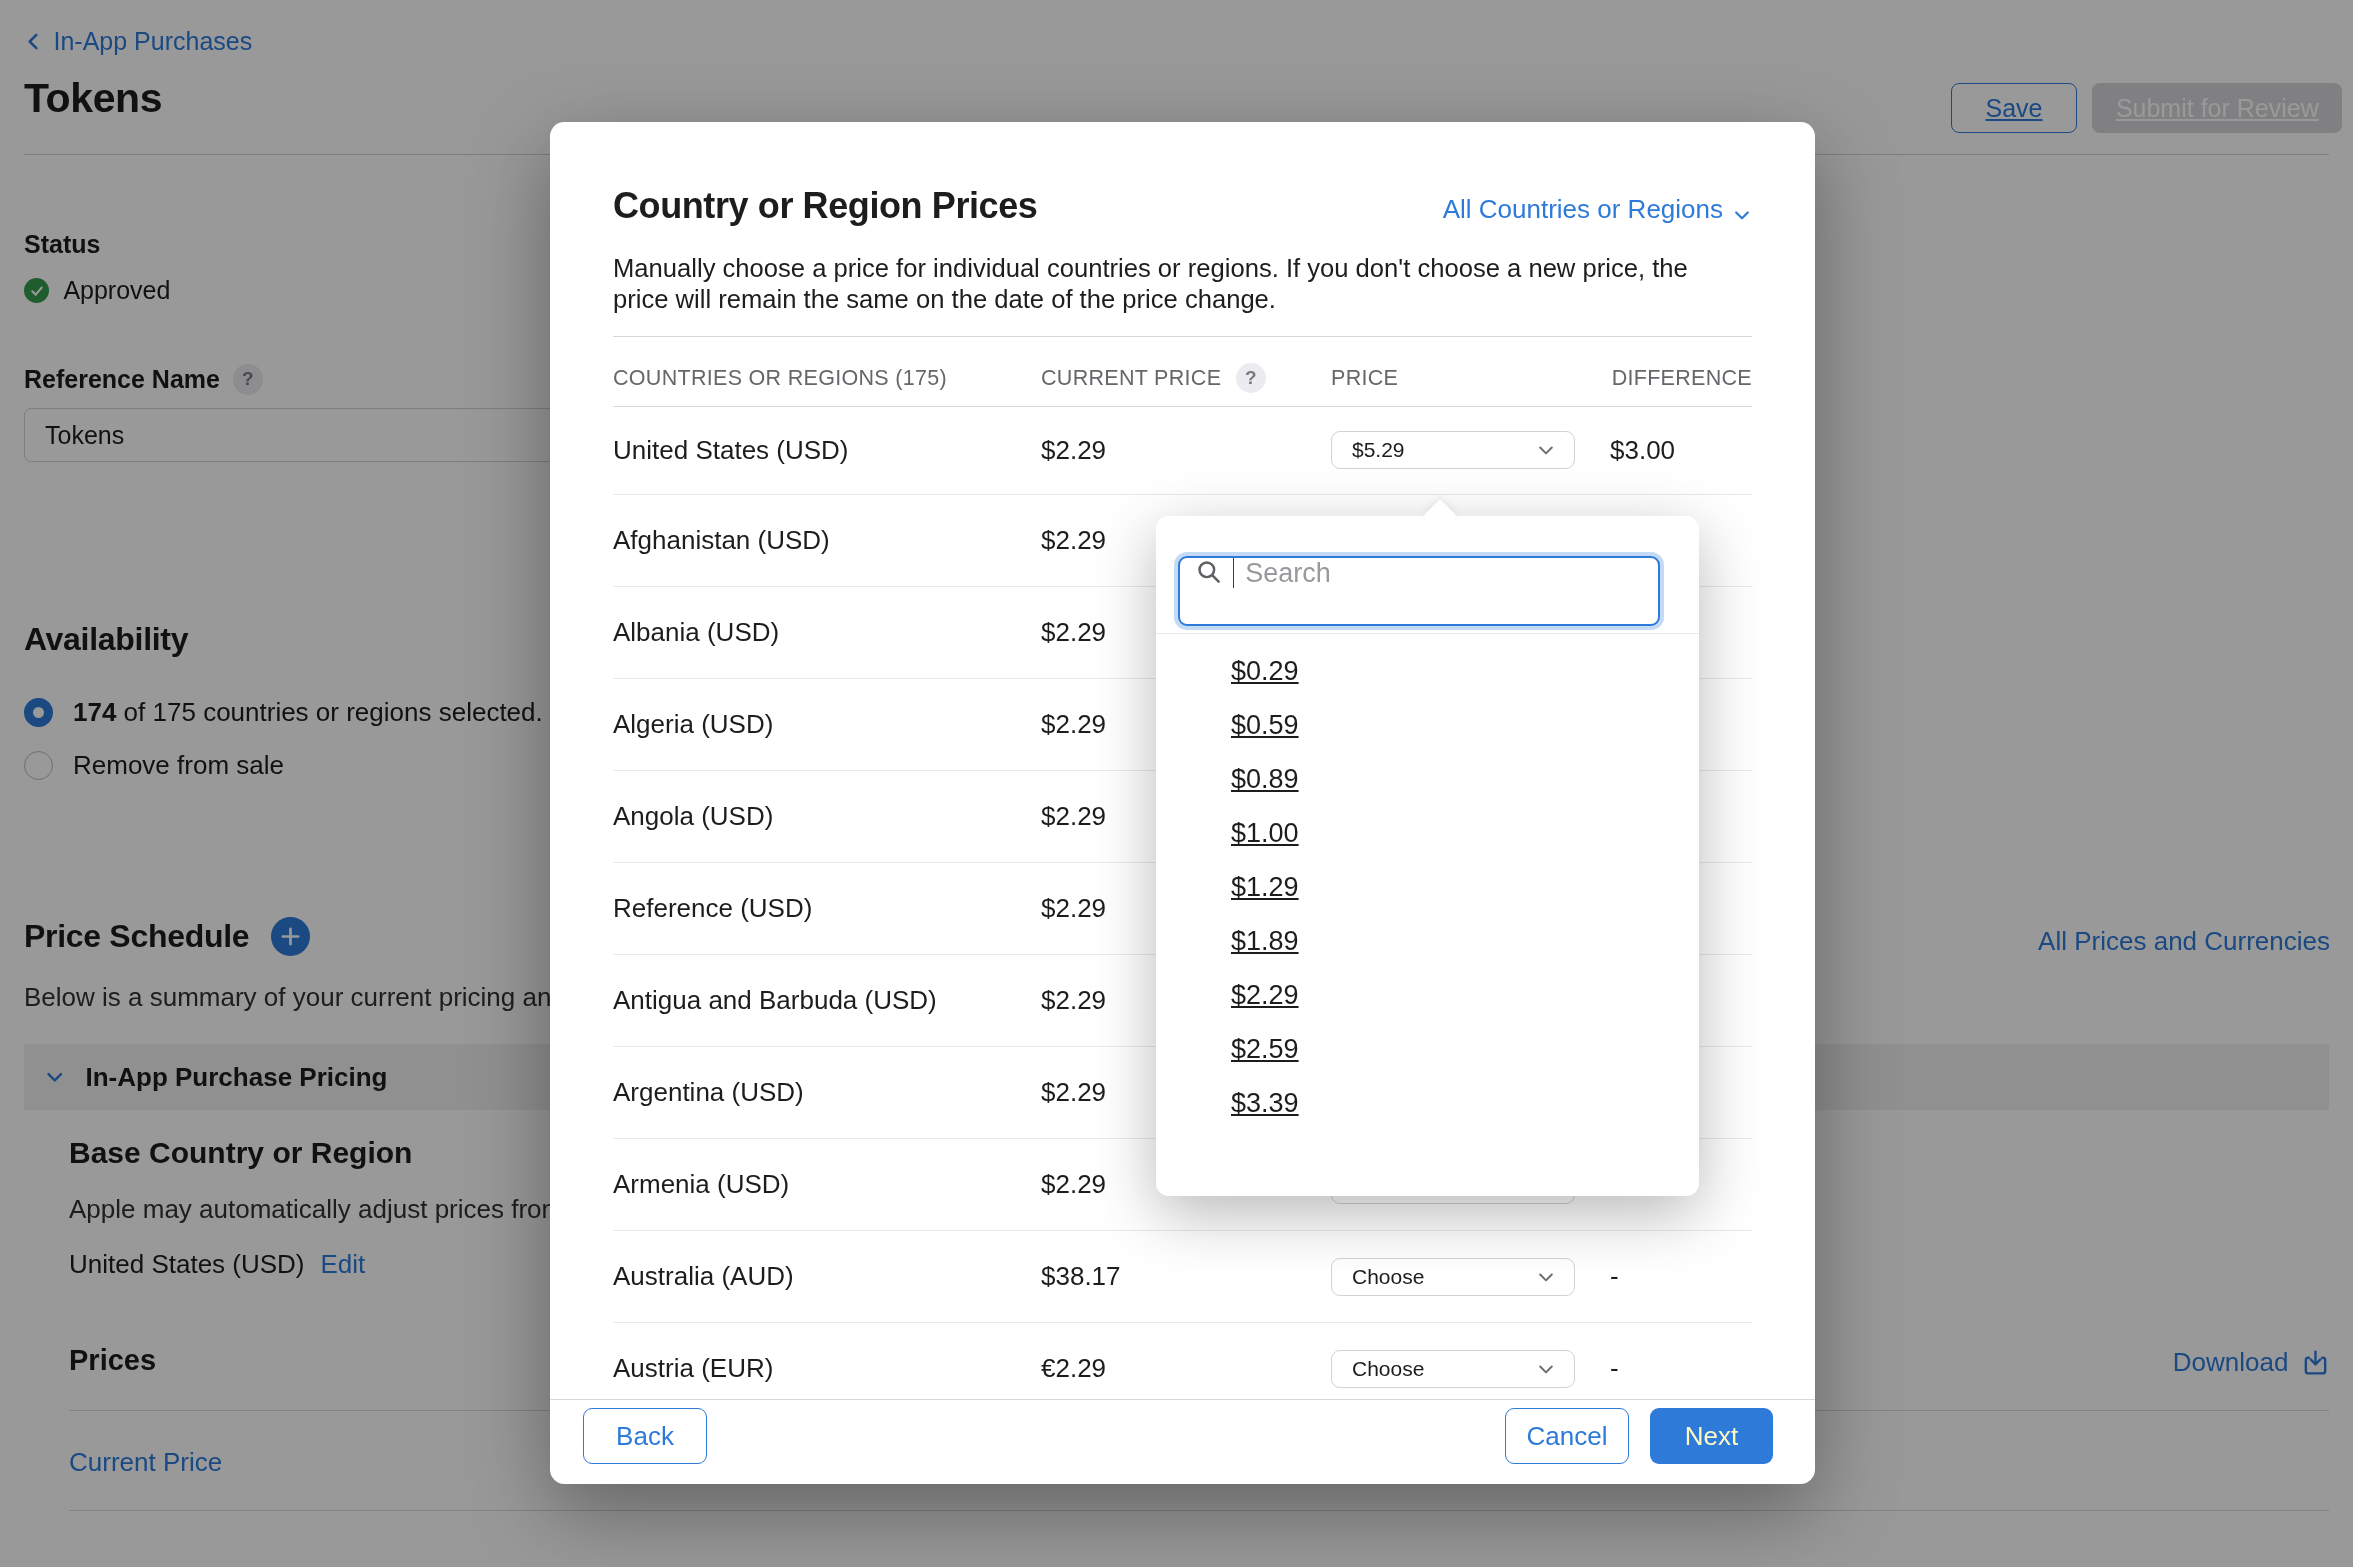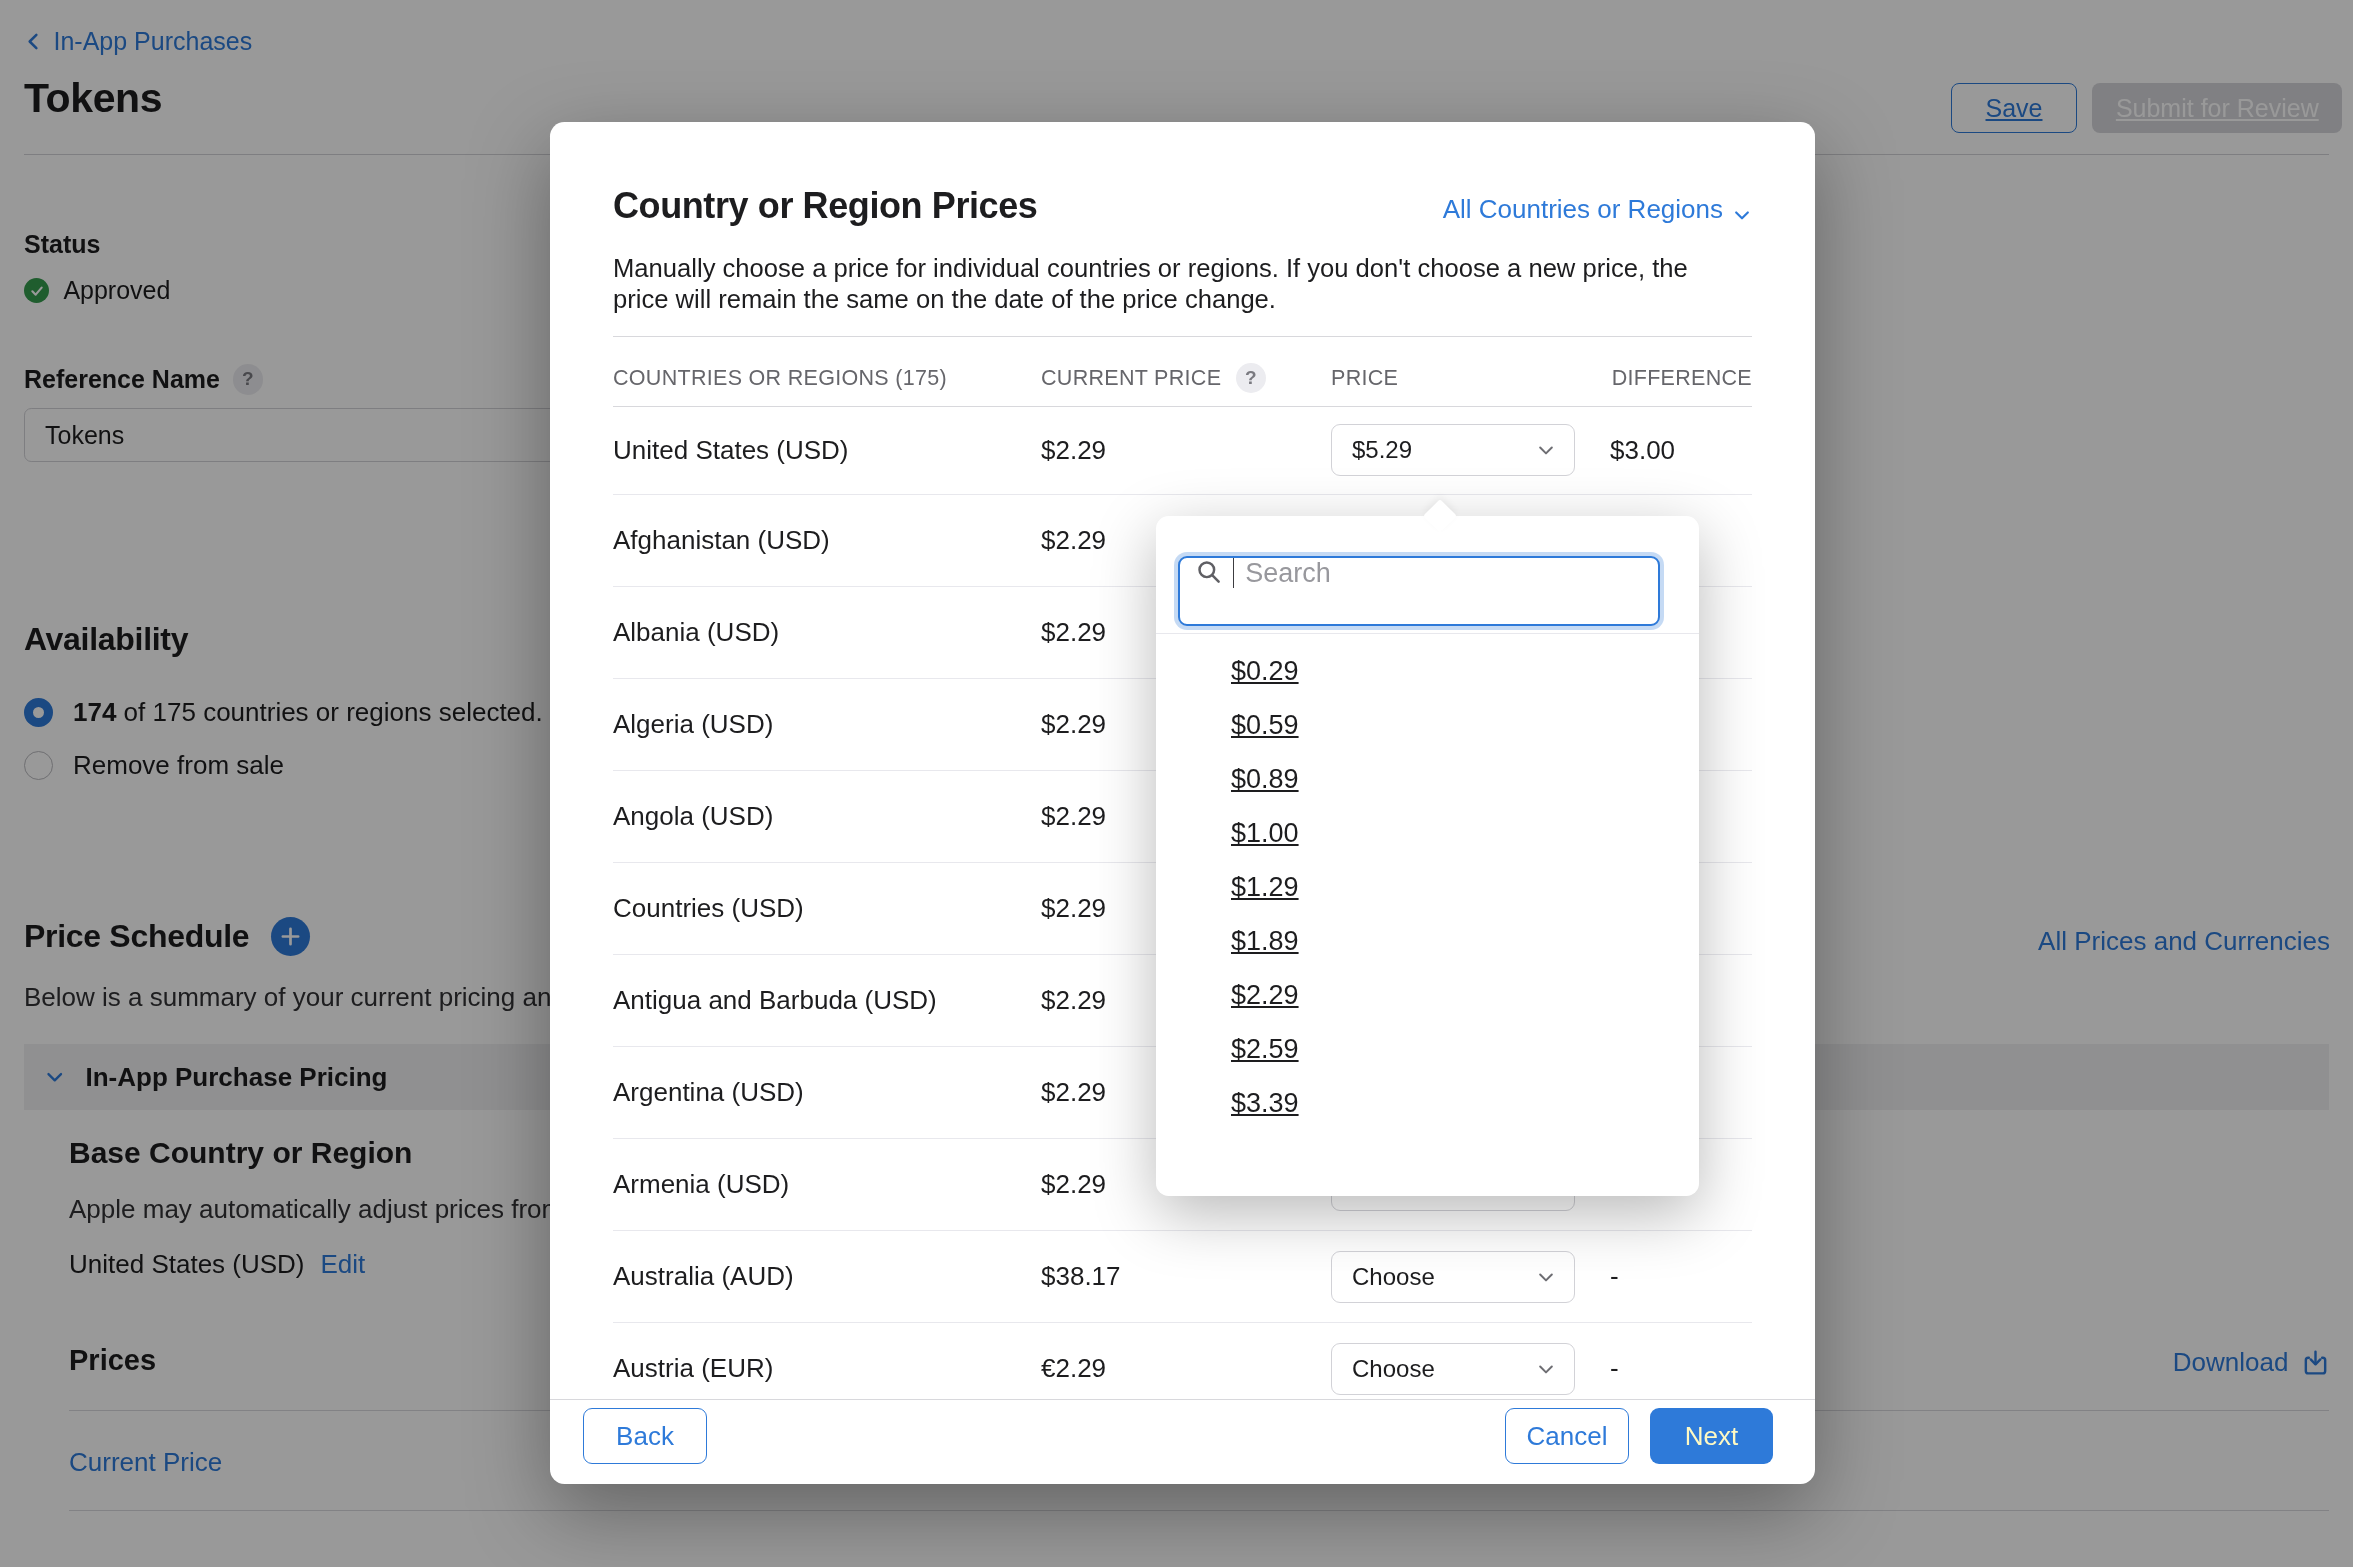--- a/index.html
+++ b/index.html
@@ -66,23 +66,23 @@
   .m-div { left:63px; width:1139px; height:0.9px; background:#d8d8dc; }
   .m-header { left:63px; top:228px; width:1139px; height:56px; display:grid;
     grid-template-columns:428px 290px 279px 142px; align-items:center;
     font-size:21.5px; color:#66666b; letter-spacing:0.3px; }
   .m-header .hcell { display:flex; align-items:center; gap:14.4px; }
   .m-header .right { justify-content:flex-end; }
   .rows-viewport { left:63px; top:284px; width:1139px; height:994px; overflow:hidden; }
   .trow { height:92px; border-bottom:0.9px solid #e8e8ed; display:grid;
     grid-template-columns:428px 290px 279px 142px; align-items:center; font-size:26px; }
   .trow:first-child { height:89px; }
-  .dd { width:244px; height:52px; border:1.3px solid #d2d2d7; border-radius:9px; background:#fff;
+  .dd { width:244px; height:38px; border:1.3px solid #d2d2d7; border-radius:9px; background:#fff;
     display:flex; align-items:center; justify-content:space-between; padding:0 18px 0 20px;
-    font-size:24px; cursor:pointer; }
+    font-size:21px; cursor:pointer; }
   .dd .chev { color:#6e6e73; }
   .m-footer-div { left:0; top:1277px; width:1265px; height:0.9px; background:#d8d8dc; }
   .m-btn { height:56px; border-radius:9px; font-size:26px; display:flex; align-items:center; justify-content:center; cursor:pointer; }
   .back-btn { left:33px; top:1286px; width:124px; border:1.8px solid #2E7AD9; color:#2E7AD9; background:#fff; }
   .cancel-btn { left:955px; top:1286px; width:124px; border:1.8px solid #2E7AD9; color:#2E7AD9; background:#fff; }
   .next-btn { left:1100px; top:1286px; width:123px; background:#2E7AD9; color:#fef9c3; font-weight:500; }
 
   
   .popover { left:1156px; top:516px; width:543px; height:680px; background:#fff; border-radius:12.6px;
     box-shadow:0 18px 63px rgba(0,0,0,0.28); z-index:20; }
@@ -250,21 +250,21 @@
     <div class="cell-price"></div>
     <div class="cell-diff"></div>
   </div>
         <div class="trow">
     <div class="cell-country">Angola (USD)</div>
     <div class="cell-current">$2.29</div>
     <div class="cell-price"></div>
     <div class="cell-diff"></div>
   </div>
         <div class="trow">
-    <div class="cell-country">Countries (USD)</div>
+    <div class="cell-country">Reference (USD)</div>
     <div class="cell-current">$2.29</div>
     <div class="cell-price"></div>
     <div class="cell-diff"></div>
   </div>
         <div class="trow">
     <div class="cell-country">Antigua and Barbuda (USD)</div>
     <div class="cell-current">$2.29</div>
     <div class="cell-price"></div>
     <div class="cell-diff"></div>
   </div>

